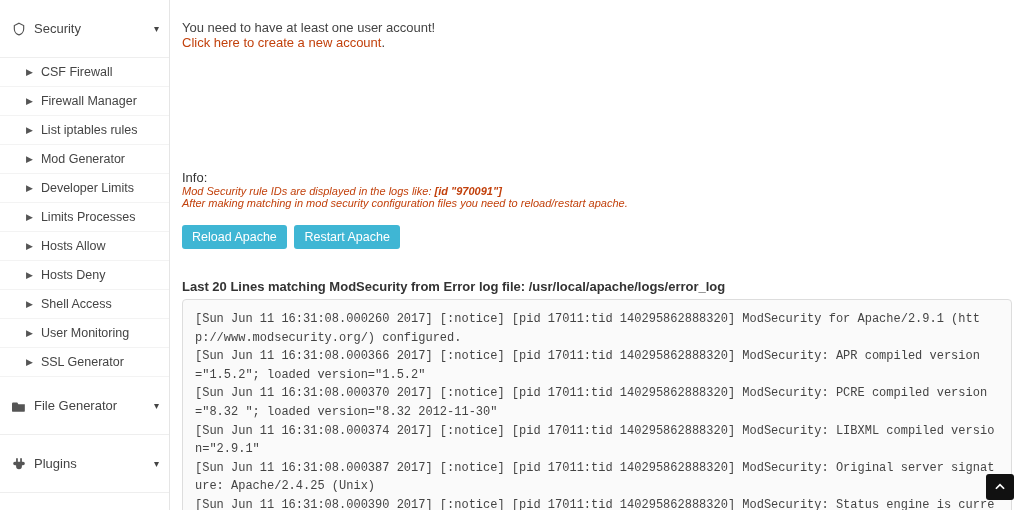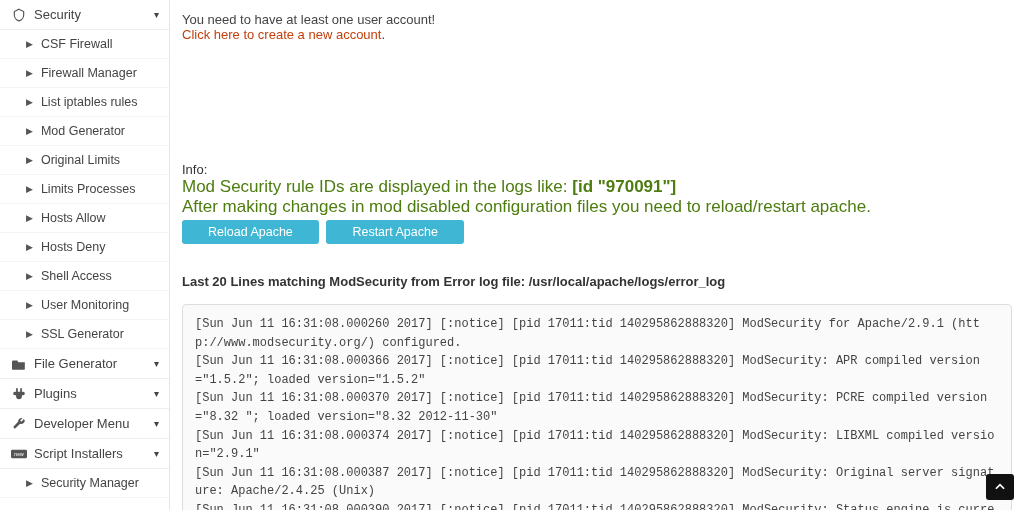--- a/index.html
+++ b/index.html
@@ -1,32 +1,32 @@
 <!DOCTYPE html>
 <html><head>
 <meta charset="utf-8">
 <style>
   * { box-sizing: border-box; margin: 0; padding: 0; }
   body { font-family: "Helvetica Neue", Arial, sans-serif; font-size: 13px; color: #333; background: #fff; width: 1024px; height: 510px; overflow: hidden; position: relative; }
   .sidebar { width: 170px; position: absolute; left: 0; top: 0; bottom: 0; background: #fff; border-right: 1px solid #e5e5e5; }
   .main { position: absolute; left: 170px; right: 0; top: 0; bottom: 0; padding: 0 12px; overflow: hidden; }
-  .menu-section { display: flex; align-items: center; padding: 7px 10px; border-bottom: 1px solid #eee; cursor: pointer; font-size: 13px; color: #444; }
+  .menu-section { display: flex; align-items: center; padding: 21px 10px; border-bottom: 1px solid #eee; cursor: pointer; font-size: 13px; color: #444; }
   .menu-section .icon { width: 18px; display: inline-flex; justify-content: center; margin-right: 6px; }
   .menu-section .chev { margin-left: auto; font-size: 10px; }
   .menu-sub { display: flex; align-items: center; padding: 7px 10px 7px 26px; border-bottom: 1px solid #f3f3f3; cursor: pointer; font-size: 12.5px; color: #444; }
   .menu-sub .caret { font-size: 9px; margin-right: 8px; color: #555; }
-  .top-msg { padding-top: 12px; font-size: 13px; color: #444; }
+  .top-msg { padding-top: 20px; font-size: 13px; color: #444; }
   .link { color: #c2410c; cursor: pointer; }
   .info-block { margin-top: 120px; }
   .info-label { font-weight: normal; font-size: 13px; }
-  .info-line { font-size: 17px; color: #4d7c0f; }
+  .info-line { font-size: 11px; color: #c2410c; font-style: italic; }
   .info-line .idex { font-weight: bold; }
-  .btn { display: inline-block; background: #3fb6d4; color: #fff; border: none; border-radius: 3px; padding: 5px 26px; font-size: 12.5px; cursor: pointer; margin-right: 4px; margin-top: 3px; }
+  .btn { display: inline-block; background: #3fb6d4; color: #fff; border: none; border-radius: 3px; padding: 5px 10px; font-size: 12.5px; cursor: pointer; margin-right: 4px; margin-top: 16px; }
   .log-section { margin-top: 30px; }
-  .log-title { font-weight: bold; font-size: 13px; margin-bottom: 15px; }
+  .log-title { font-weight: bold; font-size: 13px; margin-bottom: 5px; }
   .log-box { border: 1px solid #ddd; border-radius: 4px; background: #fafafa; padding: 10px 12px; font-family: "Courier New", monospace; font-size: 12px; line-height: 1.55; color: #444; white-space: pre-wrap; word-break: break-all; }
   .scroll-top { position: absolute; right: 10px; bottom: 10px; width: 28px; height: 26px; background: #111; color: #fff; border-radius: 3px; display: flex; align-items: center; justify-content: center; cursor: pointer; }
   svg { display: block; }
 </style>
 </head>
 <body>
 
 <div class="sidebar">
   <div class="menu-section">
     <span class="icon">
@@ -48,21 +48,21 @@
   <div class="menu-sub">
       <span class="caret">▶</span>
       <span>List iptables rules</span>
     </div>
   <div class="menu-sub">
       <span class="caret">▶</span>
       <span>Mod Generator</span>
     </div>
   <div class="menu-sub">
       <span class="caret">▶</span>
-      <span>Original Limits</span>
+      <span>Developer Limits</span>
     </div>
   <div class="menu-sub">
       <span class="caret">▶</span>
       <span>Limits Processes</span>
     </div>
   <div class="menu-sub">
       <span class="caret">▶</span>
       <span>Hosts Allow</span>
     </div>
   <div class="menu-sub">
@@ -129,21 +129,21 @@
   <div class="top-msg">
     <span>You need to have at least one user account!</span><br>
     <span class="link"><span>Click here to create a new account</span></span><span>.</span>
   </div>
 
   <div class="info-block">
     <div class="info-label">Info:</div>
     <div class="info-line">
       <span>Mod Security rule IDs are displayed in the logs like: </span><span class="idex">[id "970091"]</span>
     </div>
-    <div class="info-line">After making changes in mod disabled configuration files you need to reload/restart apache.</div>
+    <div class="info-line">After making matching in mod security configuration files you need to reload/restart apache.</div>
     <button class="btn">Reload Apache</button>
     <button class="btn">Restart Apache</button>
   </div>
 
   <div class="log-section">
     <div class="log-title">Last 20 Lines matching ModSecurity from Error log file: /usr/local/apache/logs/error_log</div>
     <div class="log-box">[Sun Jun 11 16:31:08.000260 2017] [:notice] [pid 17011:tid 140295862888320] ModSecurity for Apache/2.9.1 (http://www.modsecurity.org/) configured.
 [Sun Jun 11 16:31:08.000366 2017] [:notice] [pid 17011:tid 140295862888320] ModSecurity: APR compiled version="1.5.2"; loaded version="1.5.2"
 [Sun Jun 11 16:31:08.000370 2017] [:notice] [pid 17011:tid 140295862888320] ModSecurity: PCRE compiled version="8.32 "; loaded version="8.32 2012-11-30"
 [Sun Jun 11 16:31:08.000374 2017] [:notice] [pid 17011:tid 140295862888320] ModSecurity: LIBXML compiled version="2.9.1"

